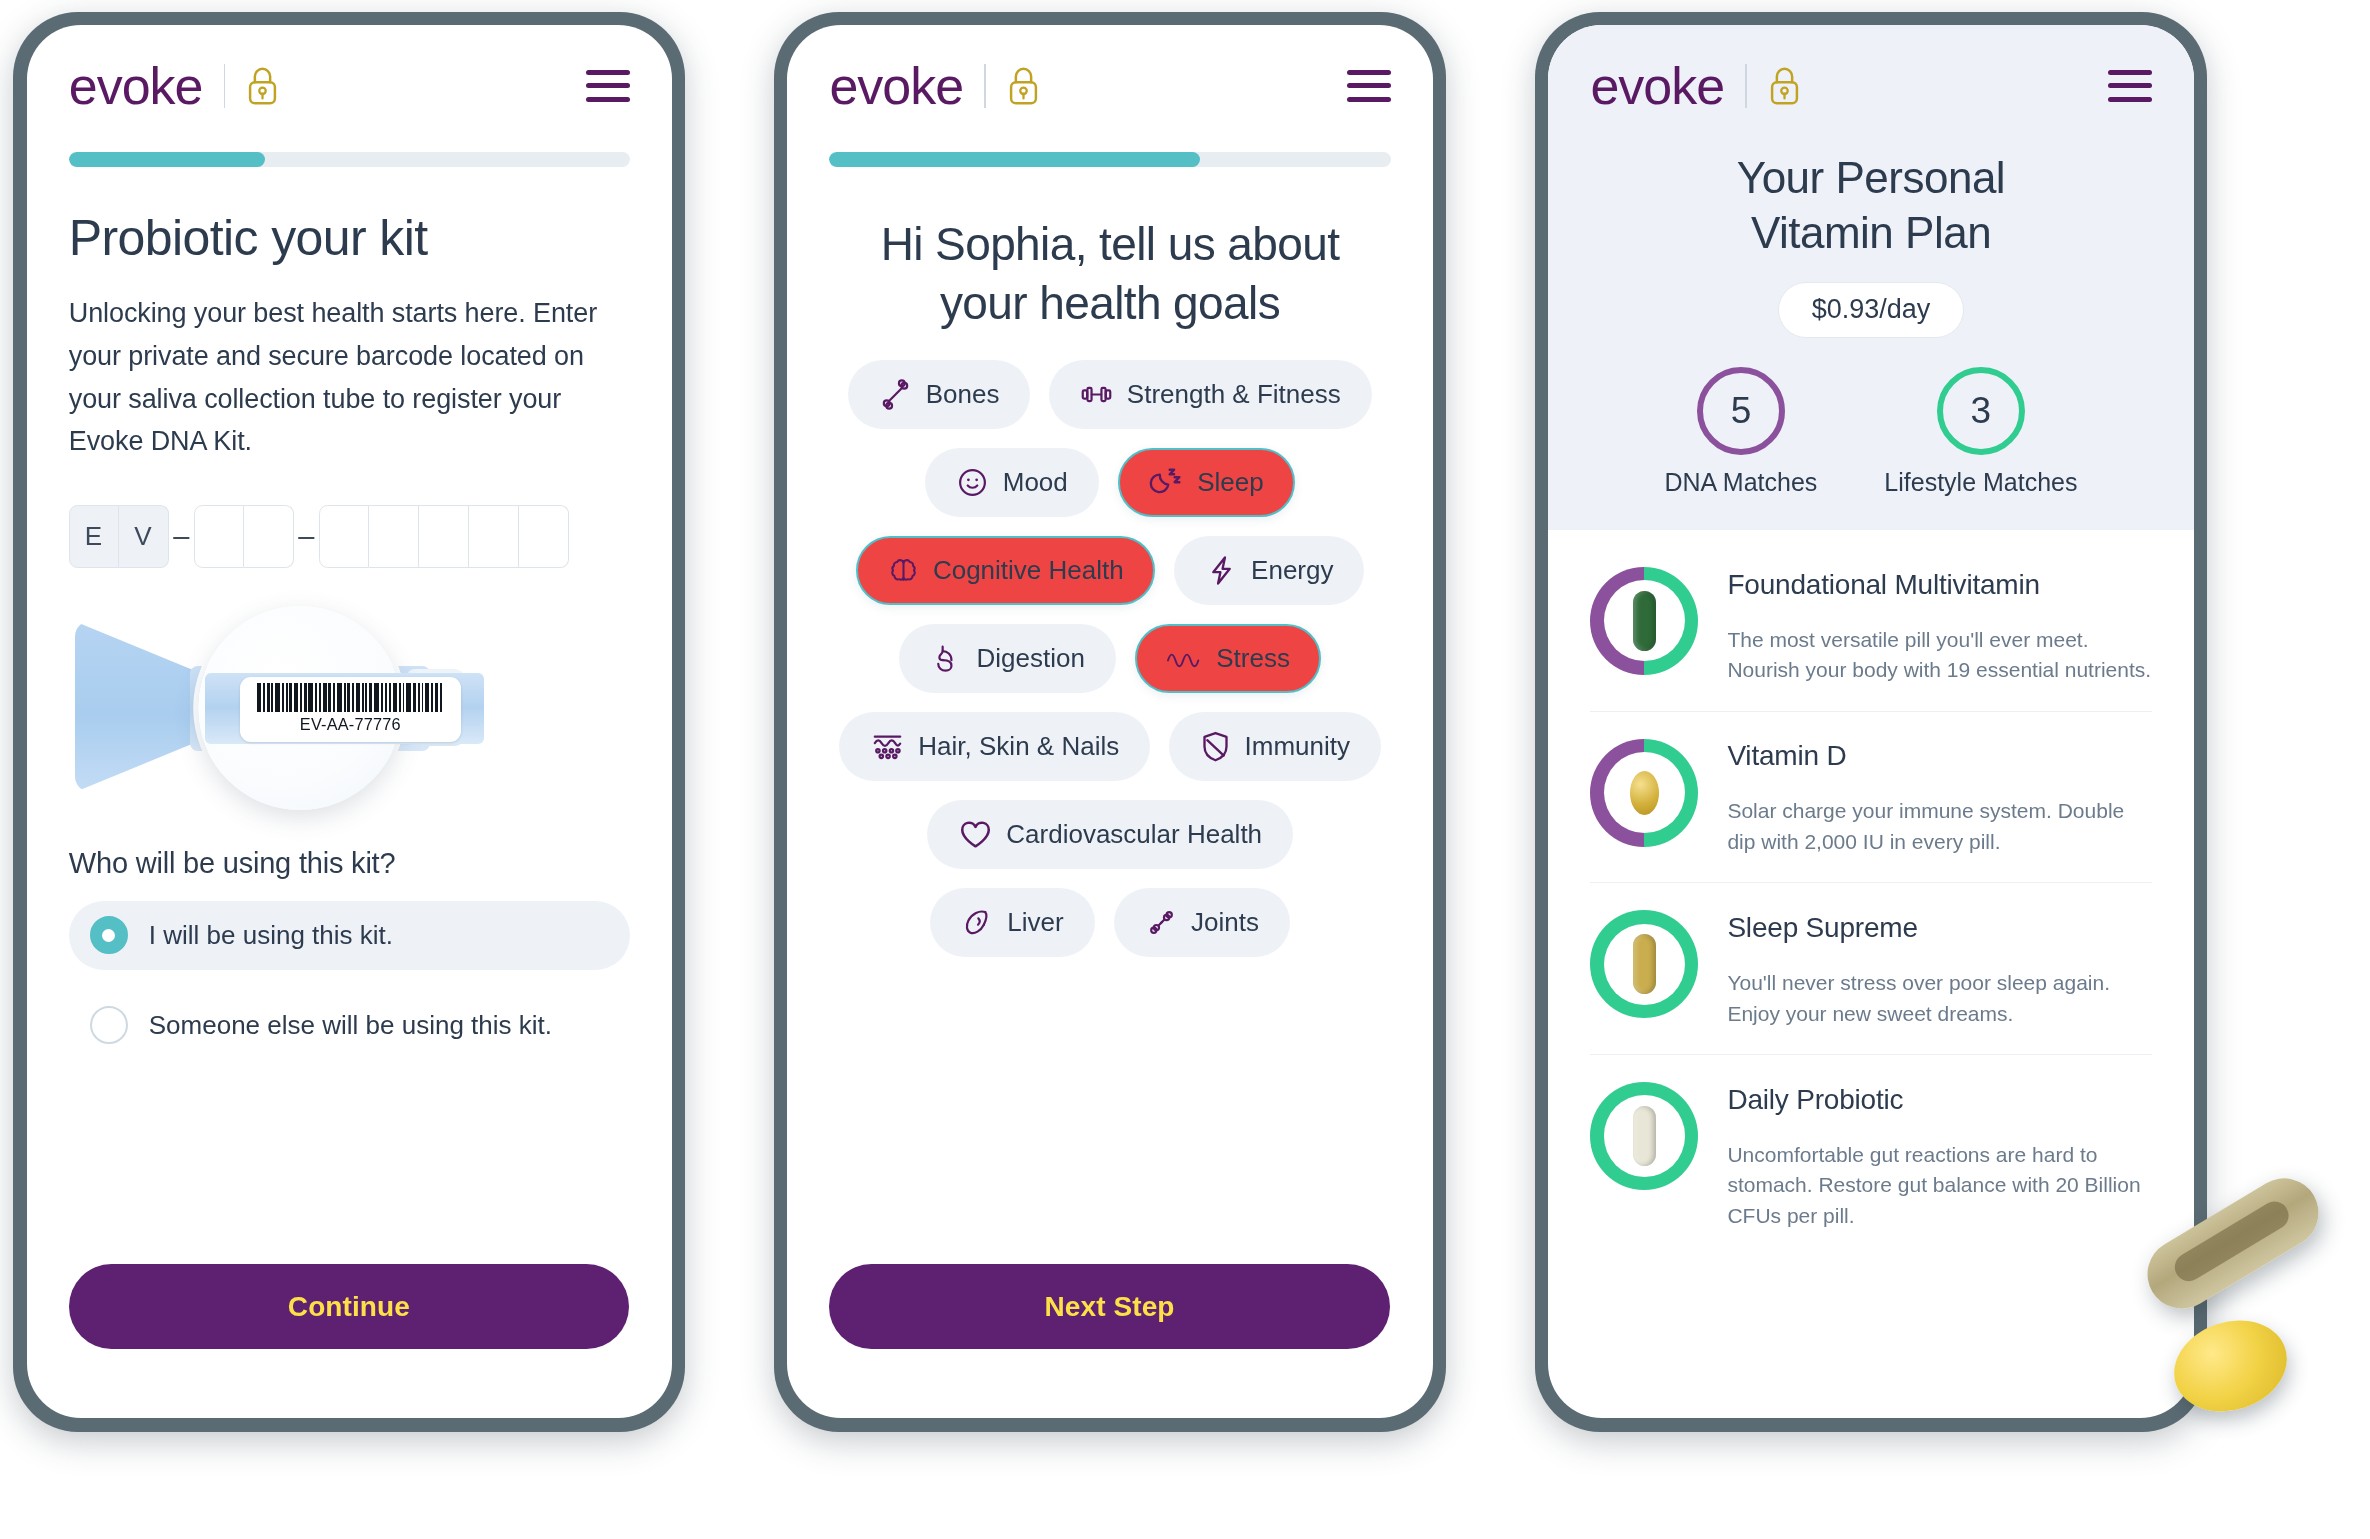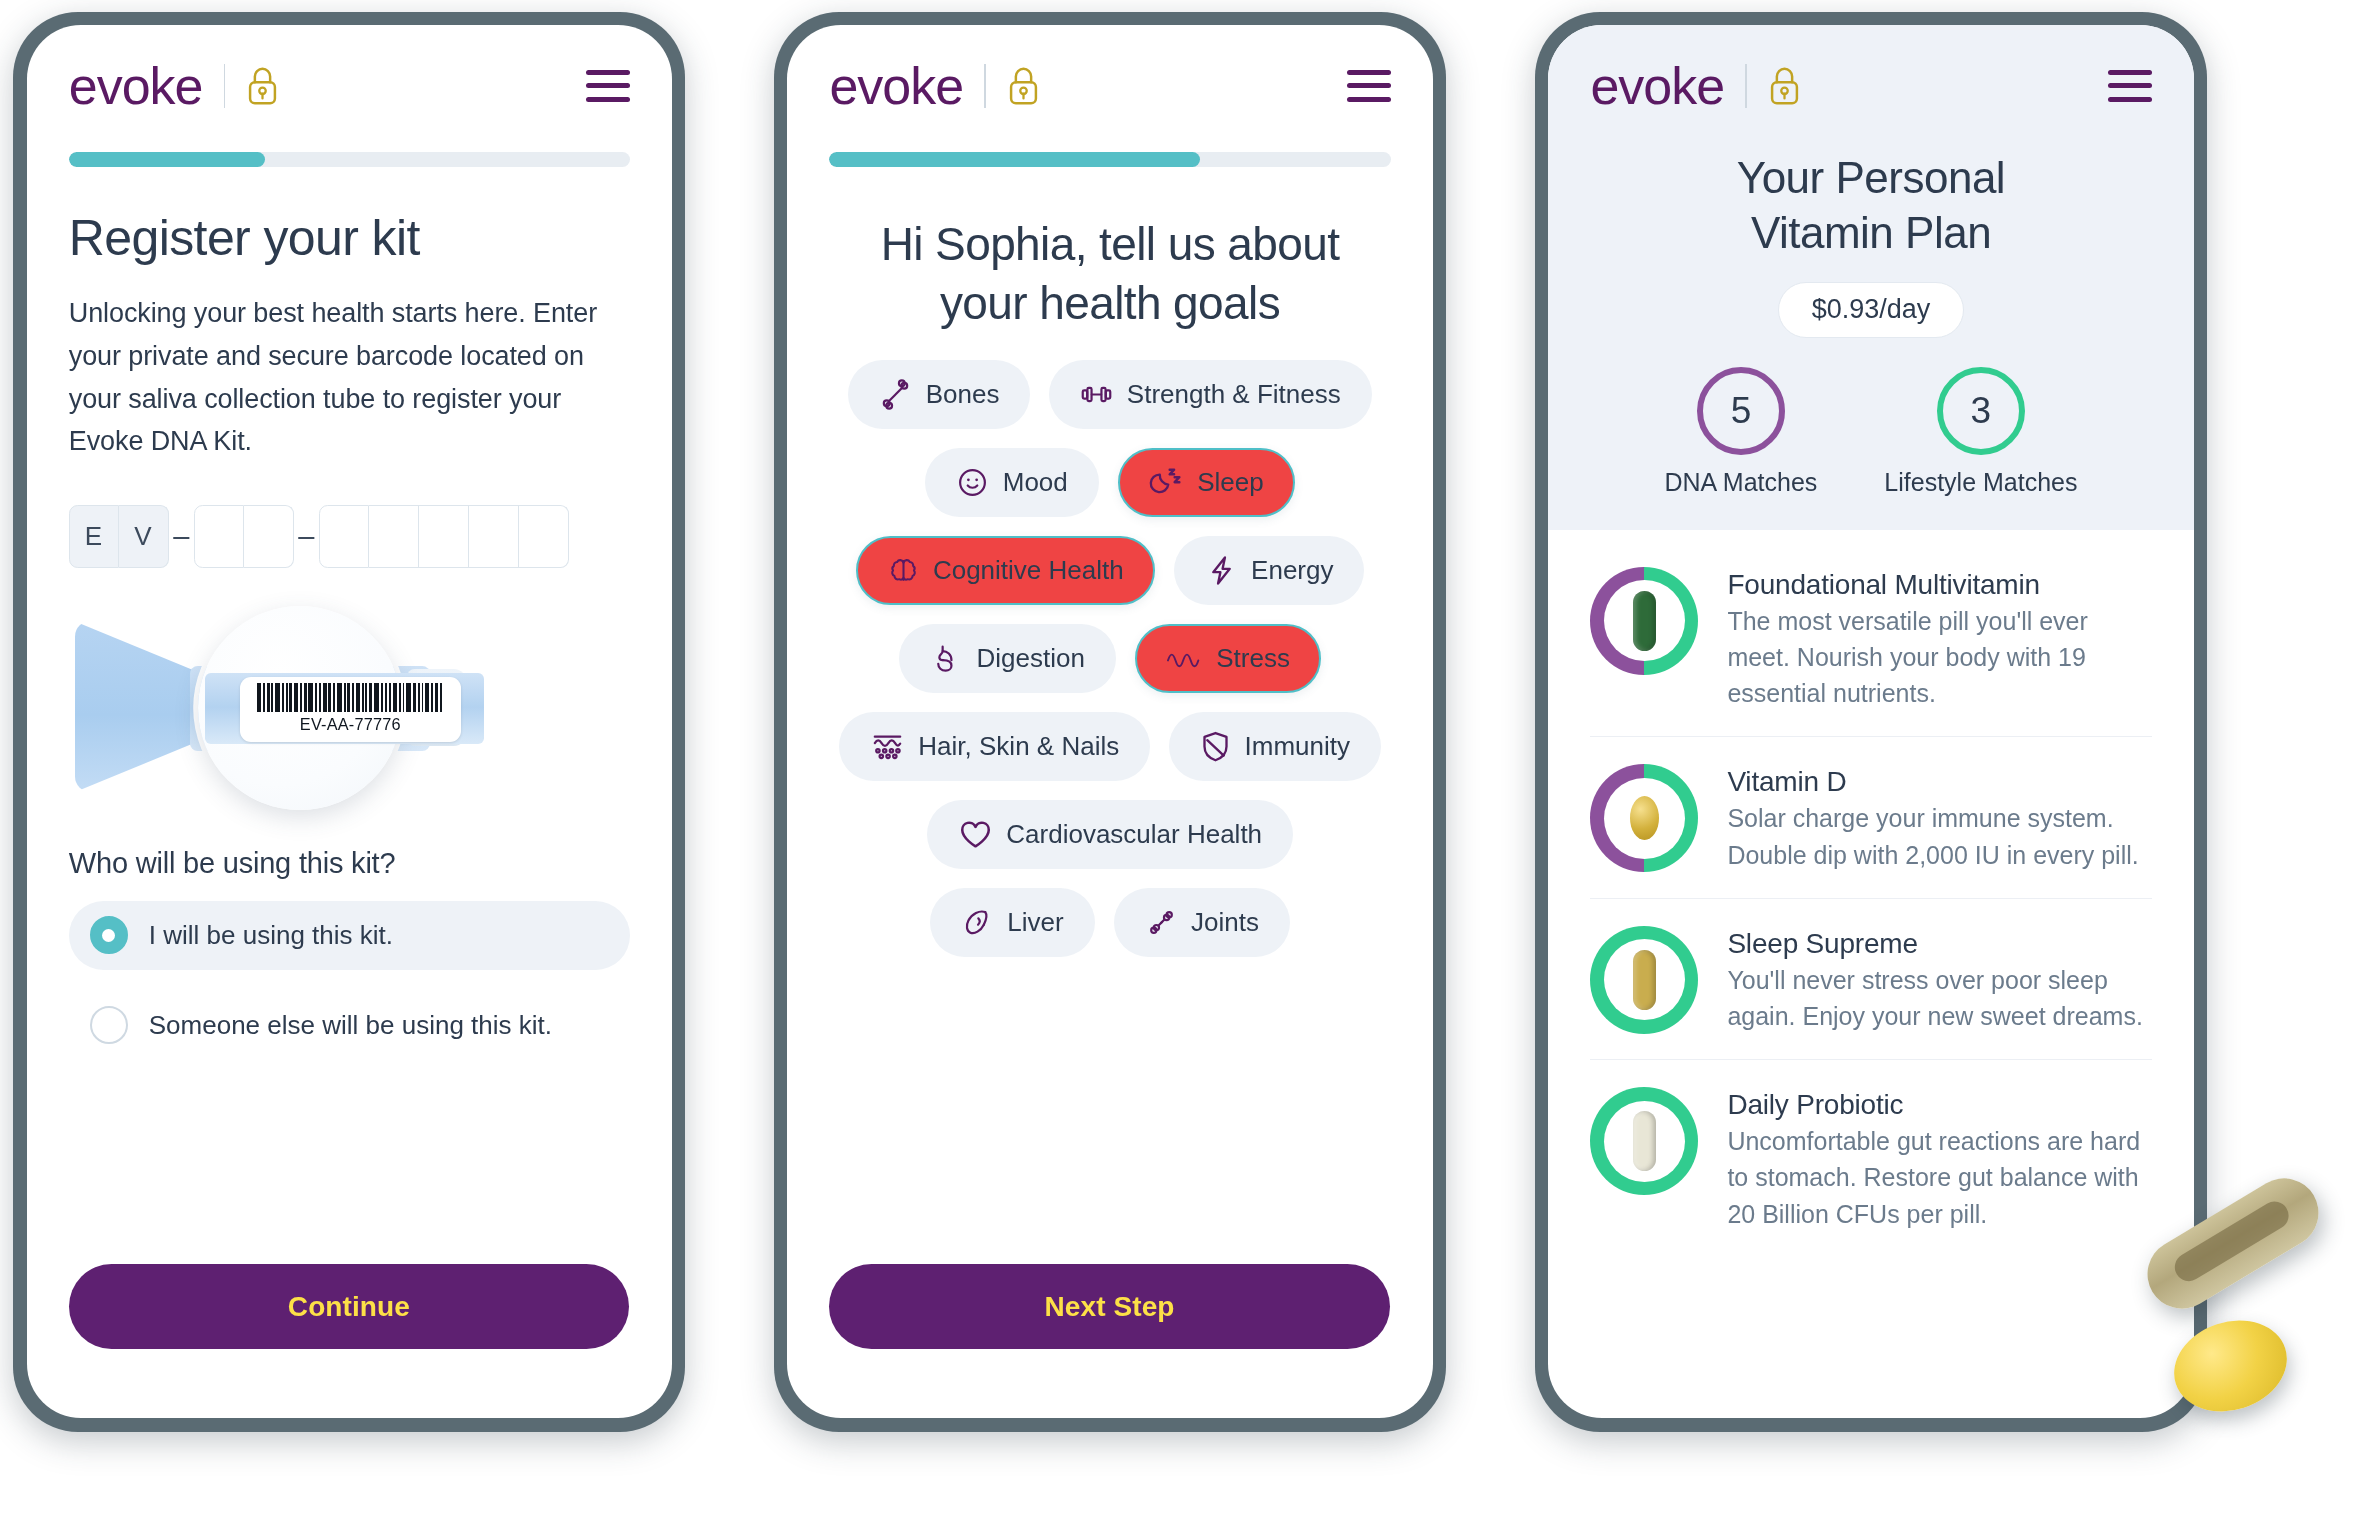--- a/index.html
+++ b/index.html
@@ -189,21 +189,21 @@
     width: 108px; height: 108px; border-radius: 50%; flex:none;
     position:relative; display:flex; align-items:center; justify-content:center;
   }
   .supp-ring .ring-bg { position:absolute; inset:0; border-radius:50%; }
   .supp-ring .ring-hole {
     position:absolute; inset:13.4px; border-radius:50%; background:#fff;
   }
   .pill-shape { position:relative; z-index:2; border-radius: 960px; }
   .supp-txt { padding-top: 1.9px; }
   .supp-name { font-size: 28px; color:#2d3b4e; letter-spacing:-0.2px; }
-  .supp-desc { font-size: 25px; line-height:1.45; color:#6b7b8c; margin-top: 2px; }
+  .supp-desc { font-size: 21px; line-height:1.45; color:#6b7b8c; margin-top: 24px; }
 
   
   .deco-capsule {
     position:absolute; left: 2139px; top: 1209px;
     width: 188px; height: 69px; border-radius: 960px;
     background: linear-gradient(180deg,#cdc39a 0%,#b3a77c 45%,#cfc6a0 100%);
     transform: rotate(-31deg);
     box-shadow: 0 9.6px 21px rgba(40,55,65,.32);
   }
   .deco-capsule::after {
@@ -246,21 +246,21 @@
         </div>
       </div>
 
       <div class="progress-wrap">
         <div class="progress-track">
           <div class="progress-fill" id="p1-progress" style="width: 35%;"></div>
         </div>
       </div>
 
       <div class="p1-body">
-        <div class="h1">Register your kit</div>
+        <div class="h1">Probiotic your kit</div>
         <div class="p1-desc">Unlocking your best health starts here. Enter your private and secure barcode located on your saliva collection tube to register your Evoke DNA Kit.</div>
 
         <div class="code-row">
           <div class="code-group prefilled">
             <div class="code-cell">E</div>
             <div class="code-cell">V</div>
           </div>
           <div class="code-dash">–</div>
           <div class="code-group">
             <div class="code-cell"></div>

